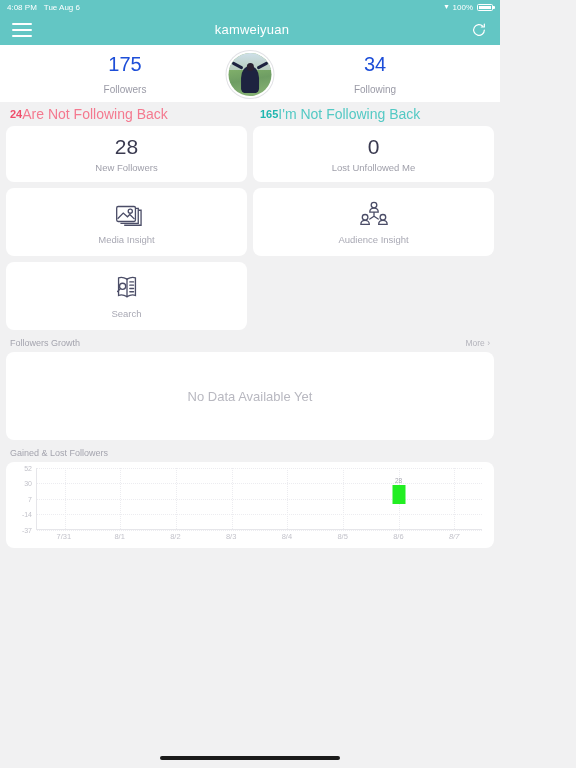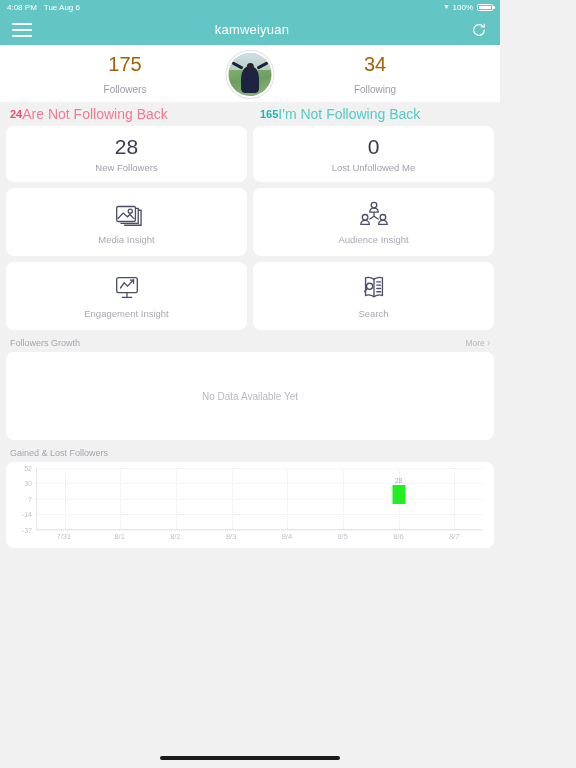--- a/index.html
+++ b/index.html
@@ -41,21 +41,21 @@
     font-size: 13px; color: #fff; letter-spacing: .2px; pointer-events: none;
   }
   .refresh-btn { margin-left: auto; width: 18px; height: 18px; display: flex; align-items: center; justify-content: center; cursor: pointer; }
 
   
   .header-stats {
     background: #ffffff; height: 57px; display: flex; align-items: center;
     position: relative;
   }
   .hs-col { flex: 1; text-align: center; }
-  .hs-num { font-size: 20px; color: #a16207; font-weight: 400; line-height: 1.15; }
+  .hs-num { font-size: 20px; color: #1d4ed8; font-weight: 400; line-height: 1.15; }
   .hs-label { font-size: 10px; color: #9a9aa6; margin-top: 8px; }
   .avatar-wrap {
     position: absolute; left: 50%; transform: translateX(-50%); top: 6px;
     width: 47px; height: 47px; border-radius: 50%; background: #fff;
     padding: 2px; box-shadow: 0 0 0 1px #e2e2e6;
   }
   .avatar {
     width: 100%; height: 100%; border-radius: 50%; overflow: hidden; position: relative;
     background: linear-gradient(170deg,#9fbf7a 0%,#7fae6a 35%,#6e9d63 60%,#8cb678 100%);
   }
@@ -95,21 +95,21 @@
   .icon-svg { display:block; }
 
   
   .section { padding: 0 6px; margin-top: 8px; }
   .sec-head { display: flex; align-items: flex-end; padding: 0 4px 4px 4px; gap: 20px; }
   .sec-title { font-size: 9px; color: #a4a4ae; }
   .sec-more { margin-left: auto; font-size: 8.5px; color: #b3b3bb; cursor: pointer; }
   .panel { background: #fff; border-radius: 8px; }
   .nodata {
     height: 88px; display: flex; align-items: center; justify-content: center;
-    font-size: 10px; color: #b8b8c0;
+    font-size: 13px; color: #b8b8c0;
   }
 
   
   .chart-panel { height: 86px; padding: 6px 8px 2px 4px; position: relative; }
   .chart-area { position: relative; height: 100%; }
   .y-labels {
     position: absolute; left: 0; top: 0; width: 24px; height: 62px;
   }
   .y-lab {
     position: absolute; right: 2px; font-size: 7px; color: #c2c2ca;
@@ -235,32 +235,20 @@
           <path d="M18 14.2v4.2M18 18.4l-4.5 3M18 18.4l4.5 3"></path>
           <circle cx="8.5" cy="19.5" r="3"></circle>
           <path d="M4 27c0-2.5 2-4.2 4.5-4.2S13 24.5 13 27z"></path>
           <circle cx="27.5" cy="19.5" r="3"></circle>
           <path d="M23 27c0-2.5 2-4.2 4.5-4.2S32 24.5 32 27z"></path>
         </svg>
       </span>
       <div class="c-ilabel">Audience Insight</div>
     </div>
 
-    <div class="card card-icon">
-      <span>
-        <svg width="34" height="30" viewBox="0 0 36 32" fill="none" stroke="#4b4d67" stroke-width="1.4" stroke-linecap="round" class="icon-svg">
-          <rect x="7" y="5" width="22" height="16" rx="2"></rect>
-          <path d="M18 21v4"></path>
-          <path d="M13 26h10"></path>
-          <polyline points="11,16 15,10.5 18.5,14 25,7.5"></polyline>
-          <polyline points="21.5,7.5 25,7.5 25,11"></polyline>
-        </svg>
-      </span>
-      <div class="c-ilabel">Engagement Insight</div>
-    </div>
 
     <div class="card card-icon">
       <span>
         <svg width="34" height="30" viewBox="0 0 36 32" fill="none" stroke="#4b4d67" stroke-width="1.4" stroke-linecap="round" class="icon-svg">
           <path d="M18 6.5 C15 4.8 11.5 4.3 9 5.2 V24 C11.5 23 15 23.5 18 25.2"></path>
           <path d="M18 6.5 C21 4.8 24.5 4.3 27 5.2 V24 C24.5 23 21 23.5 18 25.2"></path>
           <path d="M18 6.5 V25.2"></path>
           <path d="M21 9.5h4M21 13h4M21 16.5h4M21 20h4"></path>
           <circle cx="13.3" cy="14.2" r="3.3"></circle>
           <path d="M10.9 16.7 L8 19.8"></path>

